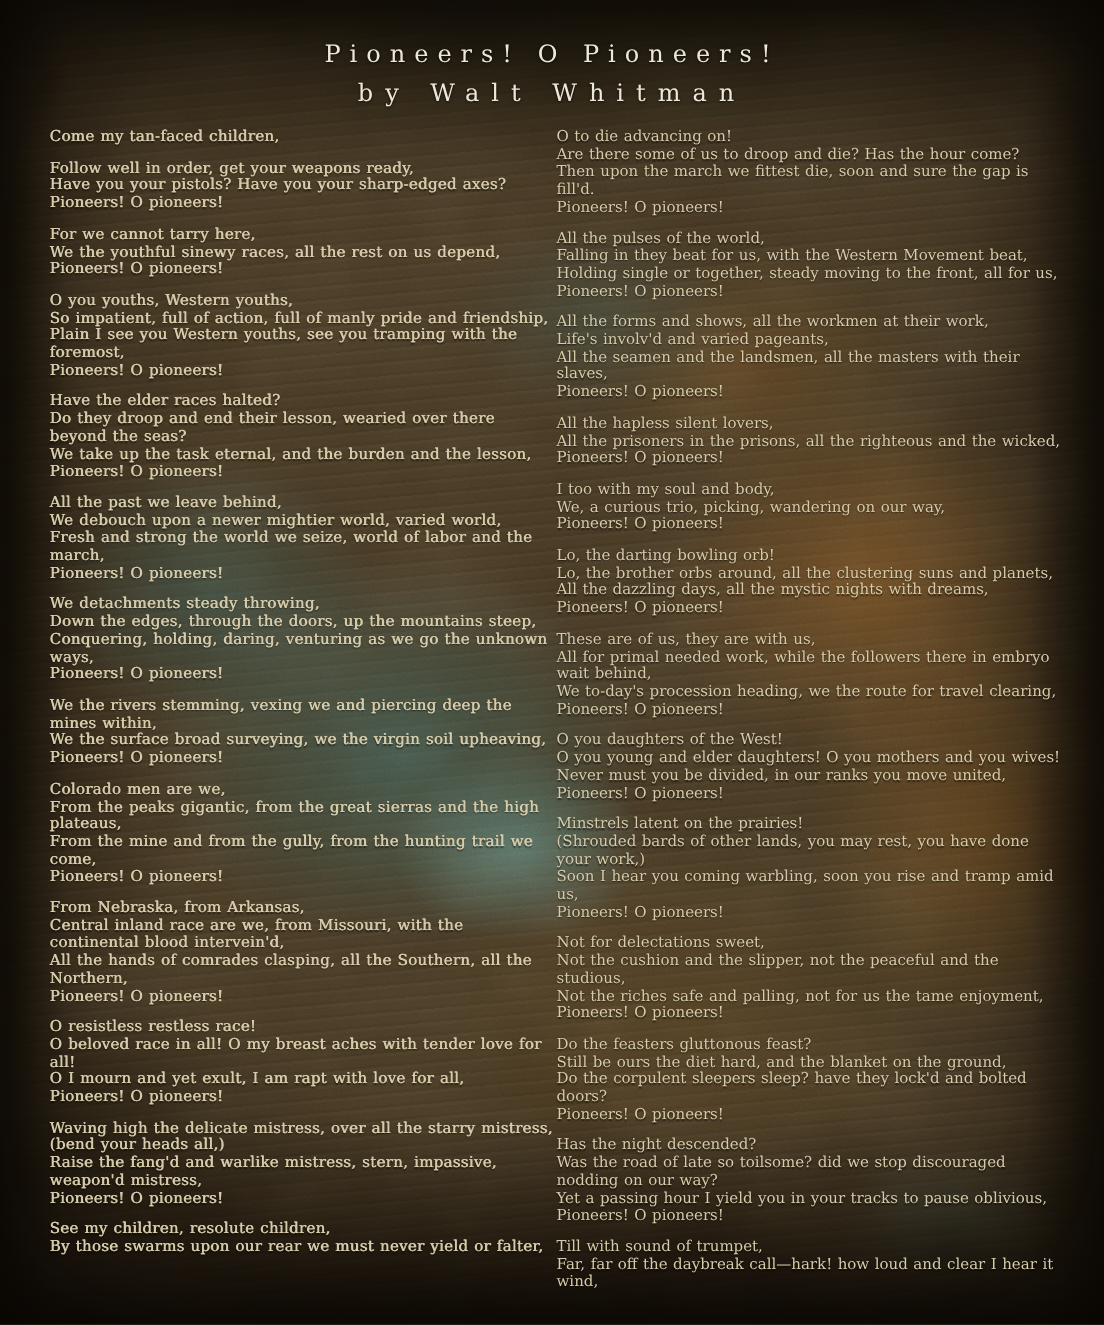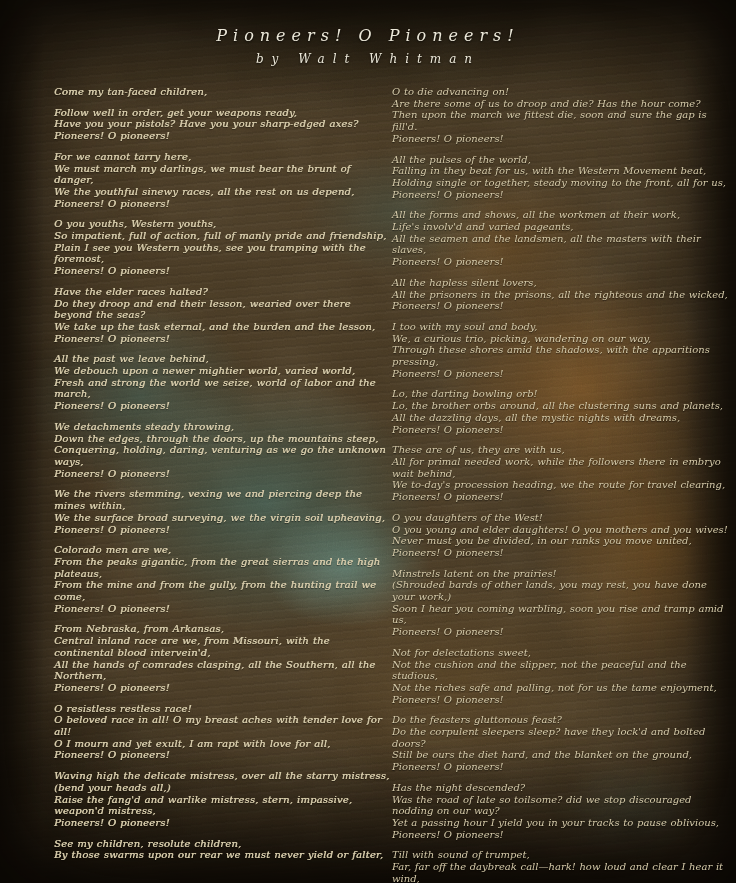--- a/index.html
+++ b/index.html
@@ -18,42 +18,41 @@
       radial-gradient(ellipse 160px 130px at 19% 45%, rgba(58,100,95,0.45), transparent 72%),
       radial-gradient(ellipse 130px 90px at 54% 24%, rgba(66,100,92,0.3), transparent 72%),
       radial-gradient(ellipse 110px 70px at 86% 92%, rgba(88,112,96,0.32), transparent 72%),
       radial-gradient(ellipse 200px 170px at 79% 44%, rgba(150,96,36,0.5), transparent 72%),
       radial-gradient(ellipse 170px 200px at 89% 62%, rgba(134,88,32,0.5), transparent 72%),
       radial-gradient(ellipse 150px 110px at 68% 28%, rgba(122,82,34,0.4), transparent 72%),
       radial-gradient(ellipse 240px 170px at 62% 77%, rgba(106,78,38,0.35), transparent 72%),
       radial-gradient(ellipse 210px 150px at 10% 88%, rgba(28,22,12,0.6), transparent 75%),
       radial-gradient(ellipse 260px 120px at 50% 2%, rgba(52,44,26,0.6), transparent 75%),
       repeating-linear-gradient(175deg, rgba(0,0,0,0.05) 0 2px, rgba(255,255,255,0.02) 2px 4px, transparent 4px 9px);
-    font-style: italic;
   }
   .noise-layer{position:absolute;inset:0;pointer-events:none;mix-blend-mode:overlay;opacity:.55;}
   .blotch-layer{position:absolute;inset:0;pointer-events:none;mix-blend-mode:soft-light;opacity:.6;}
   .vignette{
     position:absolute;inset:0;pointer-events:none;
     box-shadow:
       inset 0 0 110px 28px rgba(10,7,3,0.9),
       inset 0 0 36px 8px rgba(10,8,4,0.7);
   }
   header{position:absolute;top:26px;left:0;right:0;text-align:center;color:#ece8d9;z-index:3;}
   .title{
     margin:0;font-size:16px;font-weight:normal;letter-spacing:6px;
     text-shadow:0 1px 2px rgba(0,0,0,0.7);
   }
   .author{
-    margin:7px 0 0 0;font-size:12px;font-weight:normal;letter-spacing:8px;
+    margin:7px 0 0 0;font-size:16px;font-weight:normal;letter-spacing:8px;
     text-shadow:0 1px 2px rgba(0,0,0,0.7);
   }
   .columns{
     position:absolute;top:86px;left:33px;right:27px;bottom:0;
-    display:flex;gap:0;z-index:3;margin-left:21px;
+    display:flex;gap:0;z-index:3;
   }
   .col{width:338px;flex:0 0 338px;font-size:10px;line-height:11.7px;color:#d6cbaa;}
   .stanza{margin:0 0 9px 0;}
   .line{
     text-shadow:0 1px 1px rgba(0,0,0,0.55);
     word-spacing:0.5px;
   }
   .col-left .line{
     text-shadow:0.4px 0 0 currentColor, 0 1px 1px rgba(0,0,0,0.55);
     letter-spacing:0.2px;
@@ -96,21 +95,20 @@
         <div class="stanza">
           <div class="line">Come my tan-faced children,</div>
         </div>
         <div class="stanza">
           <div class="line">Follow well in order, get your weapons ready,</div>
           <div class="line">Have you your pistols? Have you your sharp-edged axes?</div>
           <div class="line">Pioneers! O pioneers!</div>
         </div>
         <div class="stanza">
           <div class="line">For we cannot tarry here,</div>
-          <div class="line">We must march my darlings, we must bear the brunt of danger,</div>
           <div class="line">We the youthful sinewy races, all the rest on us depend,</div>
           <div class="line">Pioneers! O pioneers!</div>
         </div>
         <div class="stanza">
           <div class="line">O you youths, Western youths,</div>
           <div class="line">So impatient, full of action, full of manly pride and friendship,</div>
           <div class="line">Plain I see you Western youths, see you tramping with the foremost,</div>
           <div class="line">Pioneers! O pioneers!</div>
         </div>
         <div class="stanza">
@@ -184,21 +182,20 @@
           <div class="line">Pioneers! O pioneers!</div>
         </div>
         <div class="stanza">
           <div class="line">All the hapless silent lovers,</div>
           <div class="line">All the prisoners in the prisons, all the righteous and the wicked,</div>
           <div class="line">Pioneers! O pioneers!</div>
         </div>
         <div class="stanza">
           <div class="line">I too with my soul and body,</div>
           <div class="line">We, a curious trio, picking, wandering on our way,</div>
-          <div class="line">Through these shores amid the shadows, with the apparitions pressing,</div>
           <div class="line">Pioneers! O pioneers!</div>
         </div>
         <div class="stanza">
           <div class="line">Lo, the darting bowling orb!</div>
           <div class="line">Lo, the brother orbs around, all the clustering suns and planets,</div>
           <div class="line">All the dazzling days, all the mystic nights with dreams,</div>
           <div class="line">Pioneers! O pioneers!</div>
         </div>
         <div class="stanza">
           <div class="line">These are of us, they are with us,</div>
@@ -219,22 +216,22 @@
           <div class="line">Pioneers! O pioneers!</div>
         </div>
         <div class="stanza">
           <div class="line">Not for delectations sweet,</div>
           <div class="line">Not the cushion and the slipper, not the peaceful and the studious,</div>
           <div class="line">Not the riches safe and palling, not for us the tame enjoyment,</div>
           <div class="line">Pioneers! O pioneers!</div>
         </div>
         <div class="stanza">
           <div class="line">Do the feasters gluttonous feast?</div>
+          <div class="line">Still be ours the diet hard, and the blanket on the ground,</div>
           <div class="line">Do the corpulent sleepers sleep? have they lock'd and bolted doors?</div>
-          <div class="line">Still be ours the diet hard, and the blanket on the ground,</div>
           <div class="line">Pioneers! O pioneers!</div>
         </div>
         <div class="stanza">
           <div class="line">Has the night descended?</div>
           <div class="line">Was the road of late so toilsome? did we stop discouraged nodding on our way?</div>
           <div class="line">Yet a passing hour I yield you in your tracks to pause oblivious,</div>
           <div class="line">Pioneers! O pioneers!</div>
         </div>
         <div class="stanza">
           <div class="line">Till with sound of trumpet,</div>

